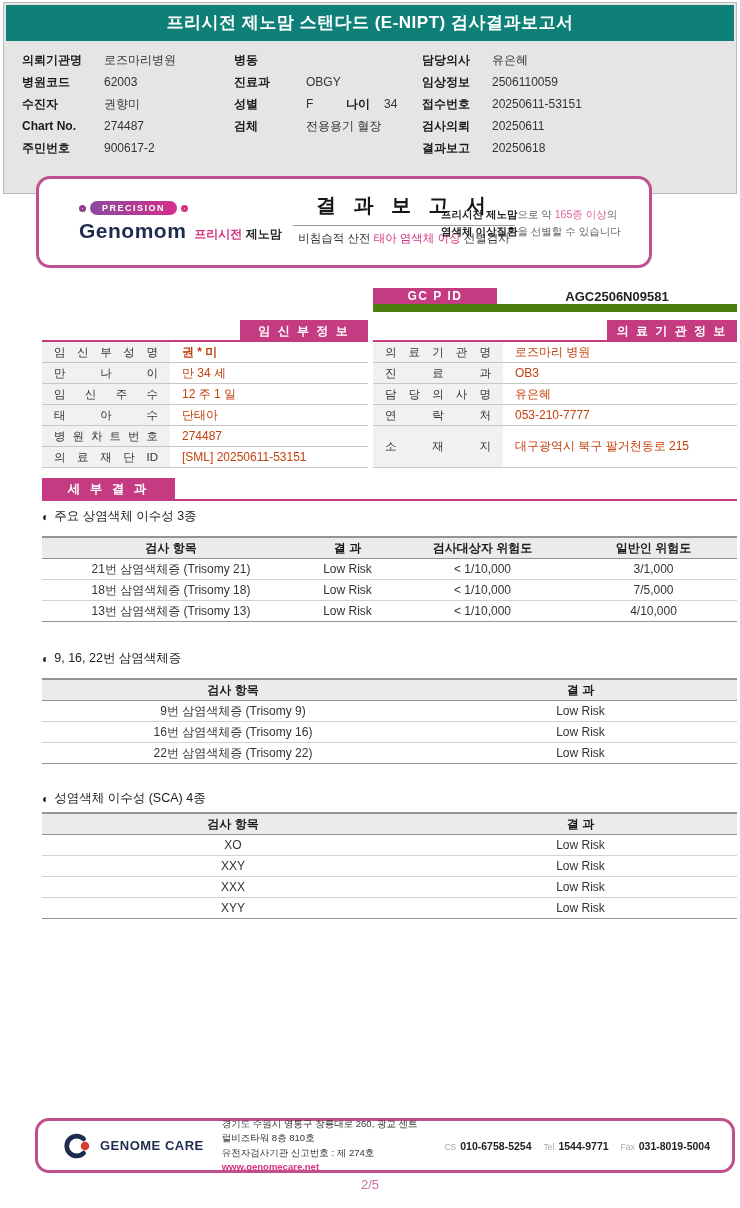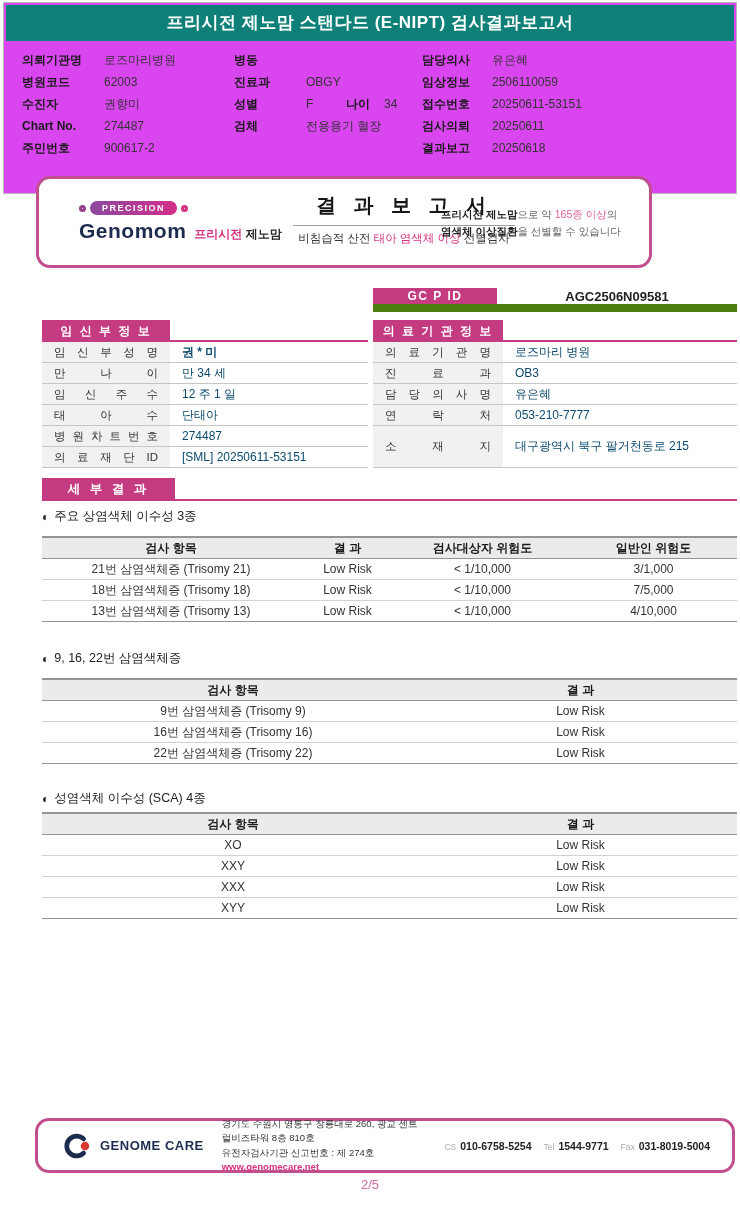--- a/index.html
+++ b/index.html
@@ -1,21 +1,21 @@
 <!DOCTYPE html>
 <html><head>
 <meta charset="utf-8">
 <style>
   * { margin:0; padding:0; box-sizing:border-box; }
   body { background:#fff; font-family:"Liberation Sans","DejaVu Sans",sans-serif; }
   .page { position:relative; width:740px; height:1208px; background:#fff; overflow:hidden; }
   .abs { position:absolute; }
 
   
-  .top-box { left:3px; top:2px; width:734px; height:192px; border:1px solid #b9b9b9; background:#d946ef; }
+  .top-box { left:3px; top:2px; width:734px; height:192px; border:1px solid #b9b9b9; background:#e5e5e5; }
   .teal-bar { position:absolute; left:2px; top:2px; right:2px; height:36px; background:#0e8077;
               color:#fff; font-size:17px; font-weight:bold; text-align:center; line-height:36px; letter-spacing:0.5px; }
   .hcol { position:absolute; top:46px; font-size:12px; color:#222; }
   .hrow { height:22px; display:flex; align-items:center; }
   .hlbl { font-weight:bold; color:#1a1a1a; display:inline-block; }
   .hval { color:#333; }
   .c1 .hlbl { width:82px; }
   .c2 .hlbl { width:72px; }
   .c3 .hlbl { width:70px; }
 
@@ -40,27 +40,27 @@
   .banner-right b { color:#222; } .banner-right .pk { color:#e0619c; }
 
   
   .gcp-row { left:373px; top:288px; width:364px; height:24px; display:flex; border-bottom:8px solid #4d7c0f; }
   .gcp-label { width:124px; background:#c43b82; color:#fff; font-size:12px; font-weight:bold; letter-spacing:1.5px;
                display:flex; align-items:center; justify-content:center; }
   .gcp-value { flex:1; display:flex; align-items:center; justify-content:center; font-size:13px; font-weight:bold; color:#222; }
 
   
   .info-tbl { background:#fff; }
-  .info-head { border-bottom:2px solid #c43b82; height:22px; }
+  .info-head { border-bottom:2px solid #c43b82; height:22px;text-align:right; }
   .info-badge { display:inline-flex; align-items:center; justify-content:center; height:22px; background:#c43b82;
                 color:#fff; font-size:12px; font-weight:bold; letter-spacing:2px; }
   .irow { display:flex; border-bottom:1px solid #c6c6c6; min-height:21px; align-items:stretch; }
   .ilbl { background:#f1f1f1; font-size:11.5px; color:#333; padding:0 12px; display:flex; align-items:center; }
   .ilbl span { width:100%; text-align:justify; text-align-last:justify; }
-  .ival { flex:1; font-size:12px; color:#0c4a6e; padding-left:12px; display:flex; align-items:center; }
+  .ival { flex:1; font-size:12px; color:#c2410c; padding-left:12px; display:flex; align-items:center; }
   .mother .ilbl { width:128px; } .clinic .ilbl { width:130px; }
   .bold { font-weight:bold; }
   .tall { min-height:42px; }
 
   
   .detail-head { left:42px; top:478px; width:695px; border-bottom:2px solid #c43b82; height:23px; }
   .detail-badge { display:inline-flex; align-items:center; justify-content:center; width:133px; height:23px;
                   background:#c43b82; color:#fff; font-size:12.5px; font-weight:bold; letter-spacing:3px; }
   .sec-title { font-size:12.5px; color:#222; display:flex; align-items:center; gap:5px; }
   .half-icon { font-size:12px; color:#1a1a1a; line-height:1; }

